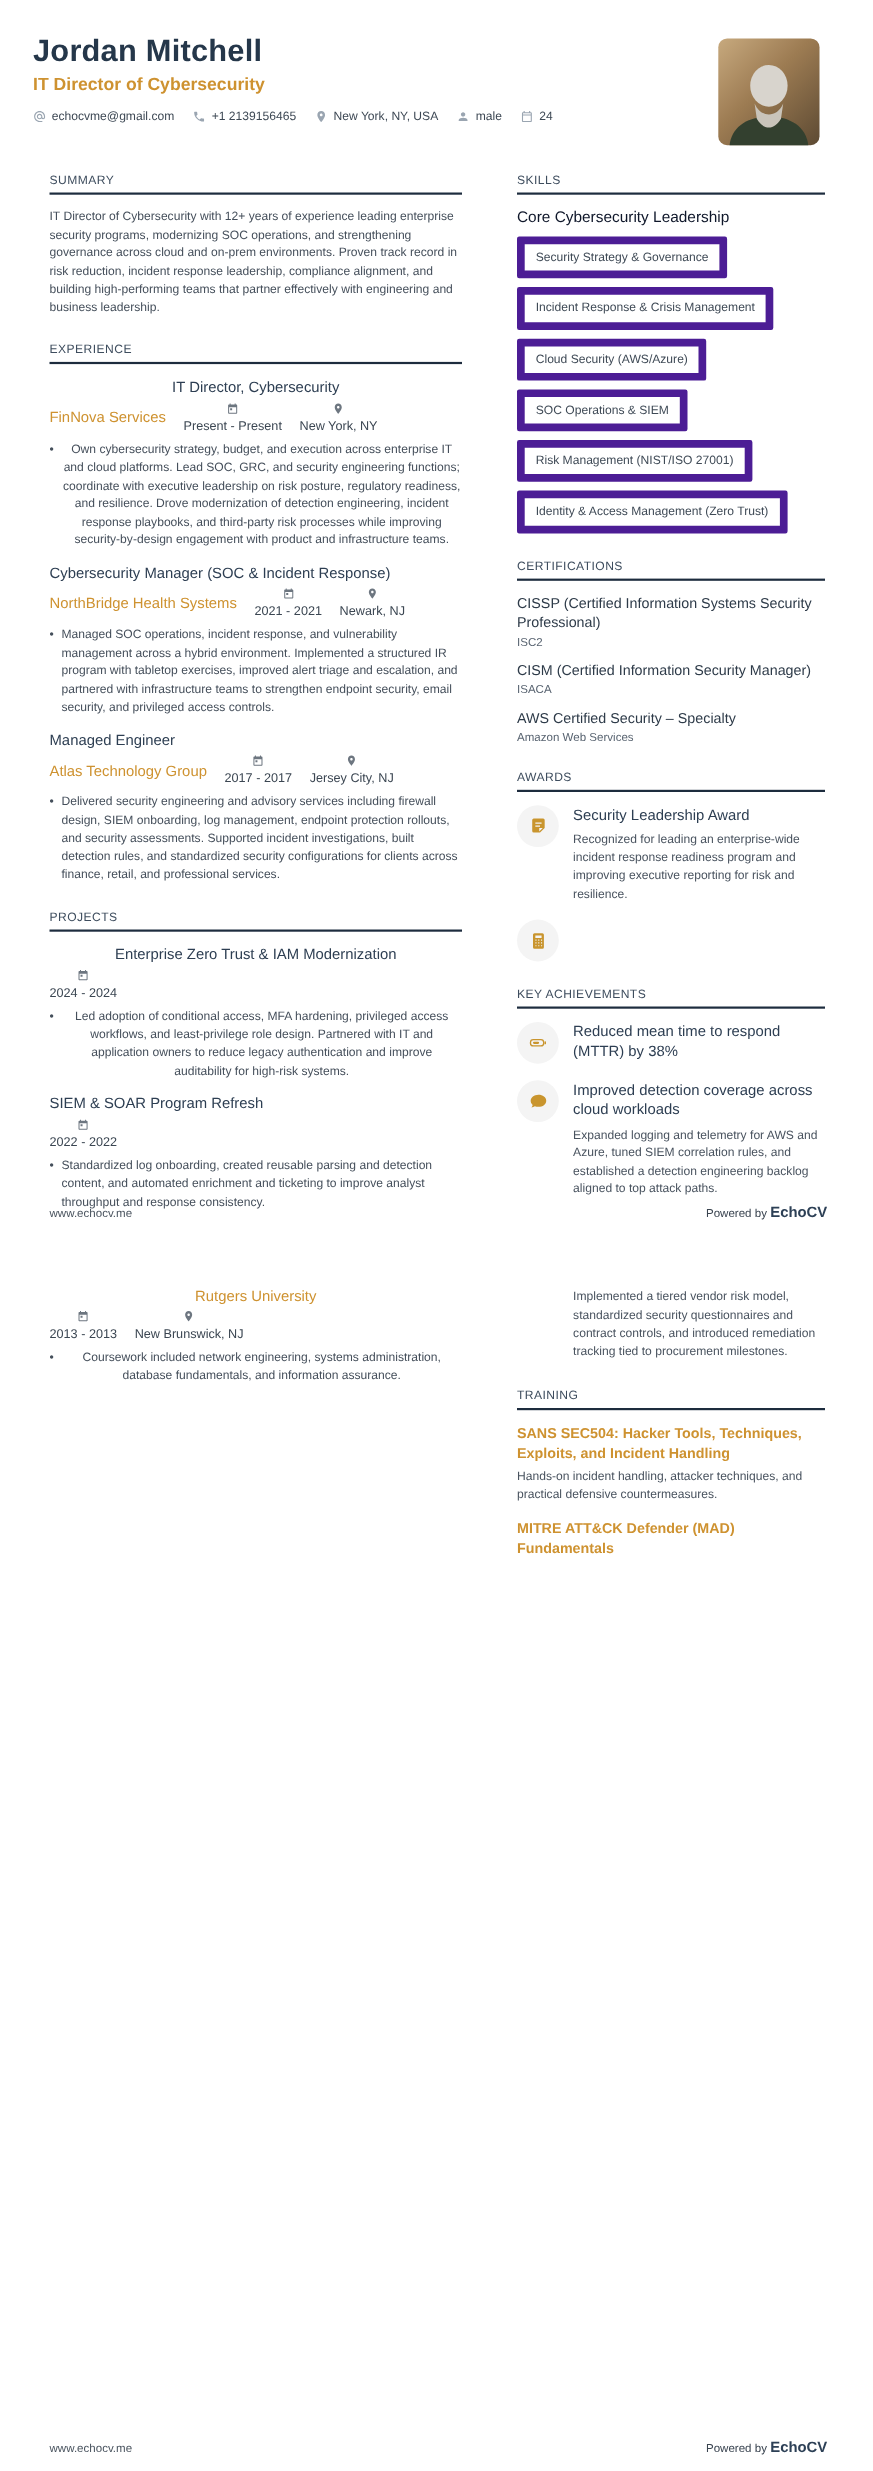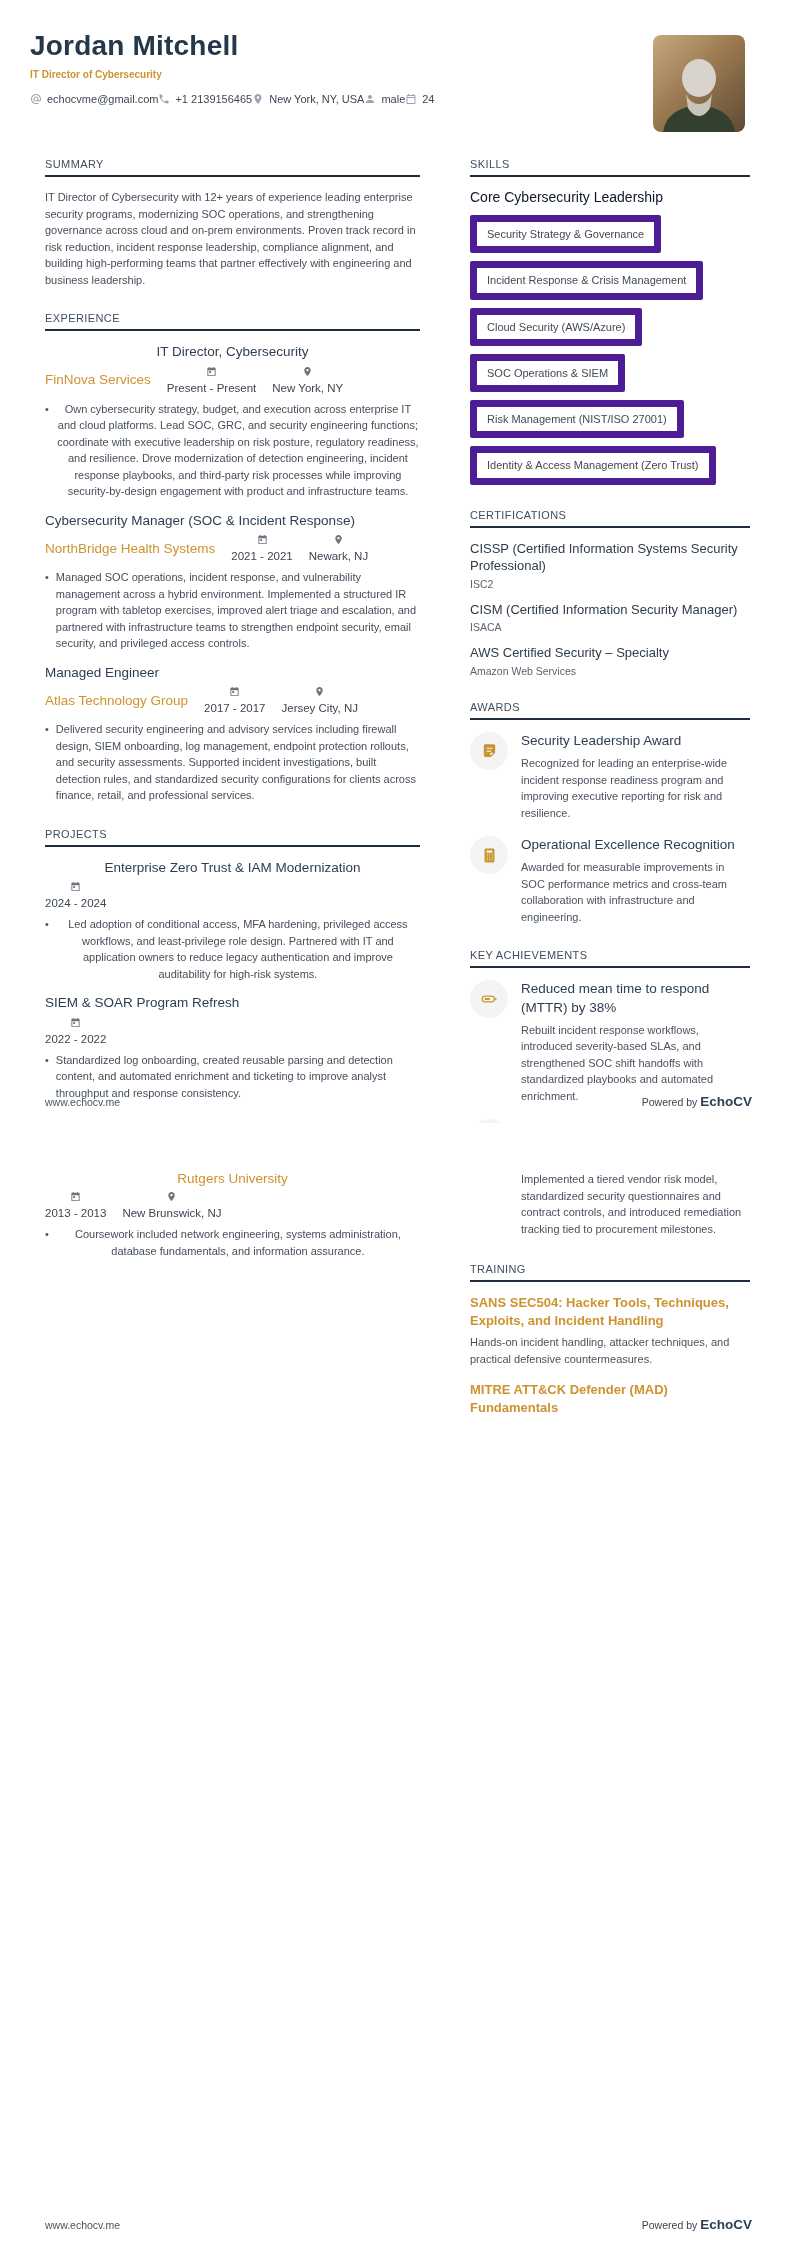--- a/index.html
+++ b/index.html
@@ -2,22 +2,22 @@
 <html><head>
 <meta charset="utf-8">
 <style>
   html,body{margin:0;padding:0;background:#ffffff;}
   body{width:794px;font-family:"Liberation Sans","DejaVu Sans",sans-serif;color:#454f5b;-webkit-font-smoothing:antialiased;}
   .page{width:794px;height:1123px;position:relative;overflow:hidden;background:#fff;}
 
   
   .header{display:flex;justify-content:space-between;align-items:flex-start;padding:30px 49px 0 30px;}
   .name{font-size:28px;font-weight:600;color:#25374a;letter-spacing:.2px;}
-  .job-title{font-size:10px;font-weight:700;color:#ce9230;margin-top:7px;}
-  .contact-row{display:flex;margin-top:13px;font-size:11px;color:#3d4854;align-items:center;flex-wrap:wrap;}
+  .job-title{font-size:16px;font-weight:700;color:#ce9230;margin-top:7px;}
+  .contact-row{display:flex;gap:17px;margin-top:13px;font-size:11px;color:#3d4854;align-items:center;flex-wrap:wrap;}
   .contact-item{display:flex;align-items:center;gap:5px;}
   .contact-item .ic{color:#9aa5b1;display:inline-flex;}
   .ic svg{display:block;}
   .photo{width:92px;height:97px;border-radius:8px;overflow:hidden;flex:0 0 auto;margin-top:5px;
          background:linear-gradient(135deg,#c7a97e 0%,#9c7b52 45%,#5d4a33 100%);position:relative;}
   .photo svg{position:absolute;bottom:-4px;left:0;}
 
   
   .columns{display:flex;margin:0 44px 0 45px;gap:50px;align-items:flex-start;}
   .col-left{flex:0 0 375px;width:375px;}
@@ -343,45 +343,40 @@
               <div class="feat-desc">Recognized for leading an enterprise-wide incident response readiness program and improving executive reporting for risk and resilience.</div>
             </div>
           </div>
 
           <div class="feat-item">
             <div class="feat-icon">
               <svg width="17" height="17" viewBox="0 0 24 24" fill="currentColor">
                   <path d="M17 2H7a2 2 0 0 0-2 2v16a2 2 0 0 0 2 2h10a2 2 0 0 0 2-2V4a2 2 0 0 0-2-2zM8 5h8v3H8zm1.5 6.5h-1.4v-1.4h1.4zm3.6 0h-1.4v-1.4h1.4zm3.6 0h-1.4v-1.4h1.4zm-7.2 3.6h-1.4v-1.4h1.4zm3.6 0h-1.4v-1.4h1.4zm3.6 0h-1.4v-1.4h1.4zm-7.2 3.6h-1.4v-1.4h1.4zm3.6 0h-1.4v-1.4h1.4zm3.6 0h-1.4v-1.4h1.4z"></path>
                 </svg>
             </div>
-            <div>
-              <div class="feat-title">Operational Excellence Recognition</div>
-              <div class="feat-desc">Awarded for measurable improvements in SOC performance metrics and cross-team collaboration with infrastructure and engineering.</div>
-            </div>
           </div>
 
         </div>
       </div>
 
       <div class="section">
         <div class="section-title">KEY ACHIEVEMENTS</div>
         <div class="section-rule"></div>
         <div class="section-body">
 
           <div class="feat-item">
             <div class="feat-icon">
               <svg width="18" height="18" viewBox="0 0 24 24">
                   <rect x="3" y="8.2" width="16" height="7.6" rx="3.4" fill="none" stroke="currentColor" stroke-width="1.6"></rect>
                   <rect x="6" y="10.6" width="7.5" height="2.8" rx="1.4" fill="currentColor"></rect>
                   <rect x="20" y="10.2" width="1.8" height="3.6" rx="0.8" fill="currentColor"></rect>
                 </svg>
             </div>
             <div>
               <div class="feat-title">Reduced mean time to respond (MTTR) by 38%</div>
-              <div class="feat-desc">Rebuilt incident response workflows, introduced severity-based SLAs, and strengthened SOC shift handoffs with standardized playbooks and automated enrichment.</div>
             </div>
           </div>
 
           <div class="feat-item">
             <div class="feat-icon">
               <svg width="17" height="17" viewBox="0 0 24 24" fill="currentColor">
                   <path d="M12 3C6.5 3 2 6.6 2 11c0 2 1 3.9 2.6 5.3-.2 1.2-.8 2.4-1.6 3.2 1.6-.1 3.2-.7 4.4-1.6 1.4.5 2.9.8 4.6.8 5.5 0 10-3.6 10-8S17.5 3 12 3z"></path>
                 </svg>
             </div>
             <div>

